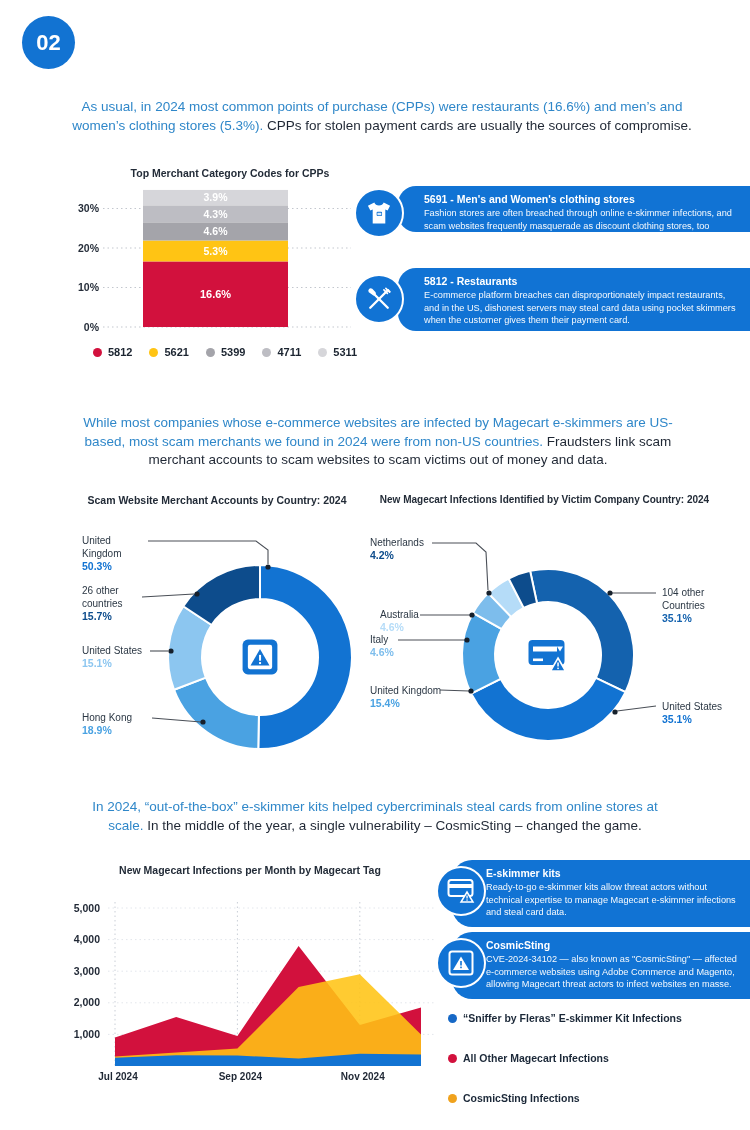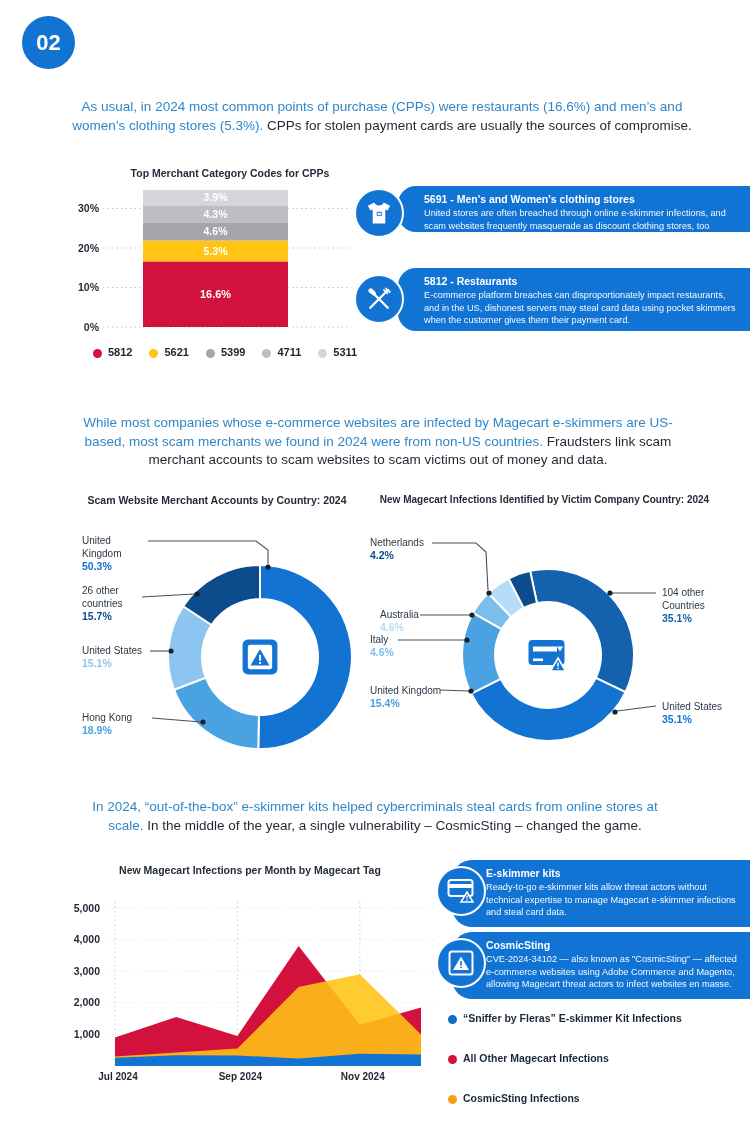--- a/index.html
+++ b/index.html
@@ -7,21 +7,21 @@
         font-family:"Liberation Sans",sans-serif;overflow:hidden;}
   .abs{position:absolute;}
   .badge{left:22px;top:16px;width:53px;height:53px;border-radius:50%;background:#1273d2;
          color:#fff;font-weight:bold;font-size:22px;display:flex;align-items:center;justify-content:center;}
   .headline{left:98px;top:24px;width:650px;text-align:center;font-weight:bold;font-size:15px;
             line-height:1.42;color:#1565b5;}
   .para{text-align:center;font-size:13.5px;line-height:1.38;color:#1f2734;}
   .para .blue{color:#2f87c9;}
   .chart-title{font-weight:bold;font-size:10.5px;color:#232c38;text-align:center;white-space:nowrap;}
   .legend-row{display:flex;align-items:center;gap:17px;}
-  .legend-item{display:flex;align-items:flex-end;gap:6px;font-weight:bold;font-size:11px;color:#1b2430;}
+  .legend-item{display:flex;align-items:center;gap:6px;font-weight:bold;font-size:11px;color:#1b2430;}
   .dot{width:9px;height:9px;border-radius:50%;flex:0 0 auto;}
   .bluecard{background:#1173d4;border-radius:18px 0 0 18px;color:#fff;}
   .bluecard .c-title{font-weight:bold;font-size:10.5px;margin-bottom:2px;}
   .bluecard .c-body{font-size:9.2px;line-height:12.5px;color:rgba(255,255,255,0.96);}
   .icon-circle{border-radius:50%;background:#1173d4;border:2.5px solid #fff;
                display:flex;align-items:center;justify-content:center;}
   .dlabel{font-size:10px;line-height:13px;color:#2c3845;white-space:pre-line;}
   .dlabel .pct{font-weight:bold;font-size:10.5px;}
   .vlegend{display:flex;flex-direction:column;gap:9px;}
   .vlegend .legend-item{font-size:10.5px;color:#1b2838;}
@@ -75,21 +75,21 @@
         <span>4711</span>
       </div>
     <div class="legend-item">
         <span class="dot" style="background: rgb(214, 214, 218);"></span>
         <span>5311</span>
       </div>
   </div>
 
   <div class="abs bluecard" style="left:398px;top:186px;width:352px;padding:7px 12px 0 26px;box-sizing:border-box;">
     <div class="c-title">5691 - Men's and Women's clothing stores</div>
-    <div class="c-body">United stores are often breached through online e-skimmer infections, and scam websites frequently masquerade as discount clothing stores, too</div>
+    <div class="c-body">Fashion stores are often breached through online e-skimmer infections, and scam websites frequently masquerade as discount clothing stores, too</div>
   </div>
   <div class="abs icon-circle" style="left:354px;top:188px;width:46px;height:46px;">
     <svg width="28" height="28" viewBox="0 0 24 24">
       <path d="M8 3 L2.5 5.8 L4.6 9.8 L6.6 8.9 L6.6 21 L17.4 21 L17.4 8.9 L19.4 9.8 L21.5 5.8 L16 3 C15.5 4.6 13.9 5.6 12 5.6 C10.1 5.6 8.5 4.6 8 3 Z" fill="#fff"></path>
       <rect x="10" y="11" width="4.6" height="3.6" rx="0.8" fill="#1173d4"></rect>
       <rect x="10.6" y="11.7" width="3.4" height="2.2" rx="0.4" fill="#fff" opacity="0.85"></rect>
     </svg>
   </div>
 
   <div class="abs bluecard" style="left:398px;top:268px;width:352px;padding:7px 12px 4px 26px;box-sizing:border-box;">

